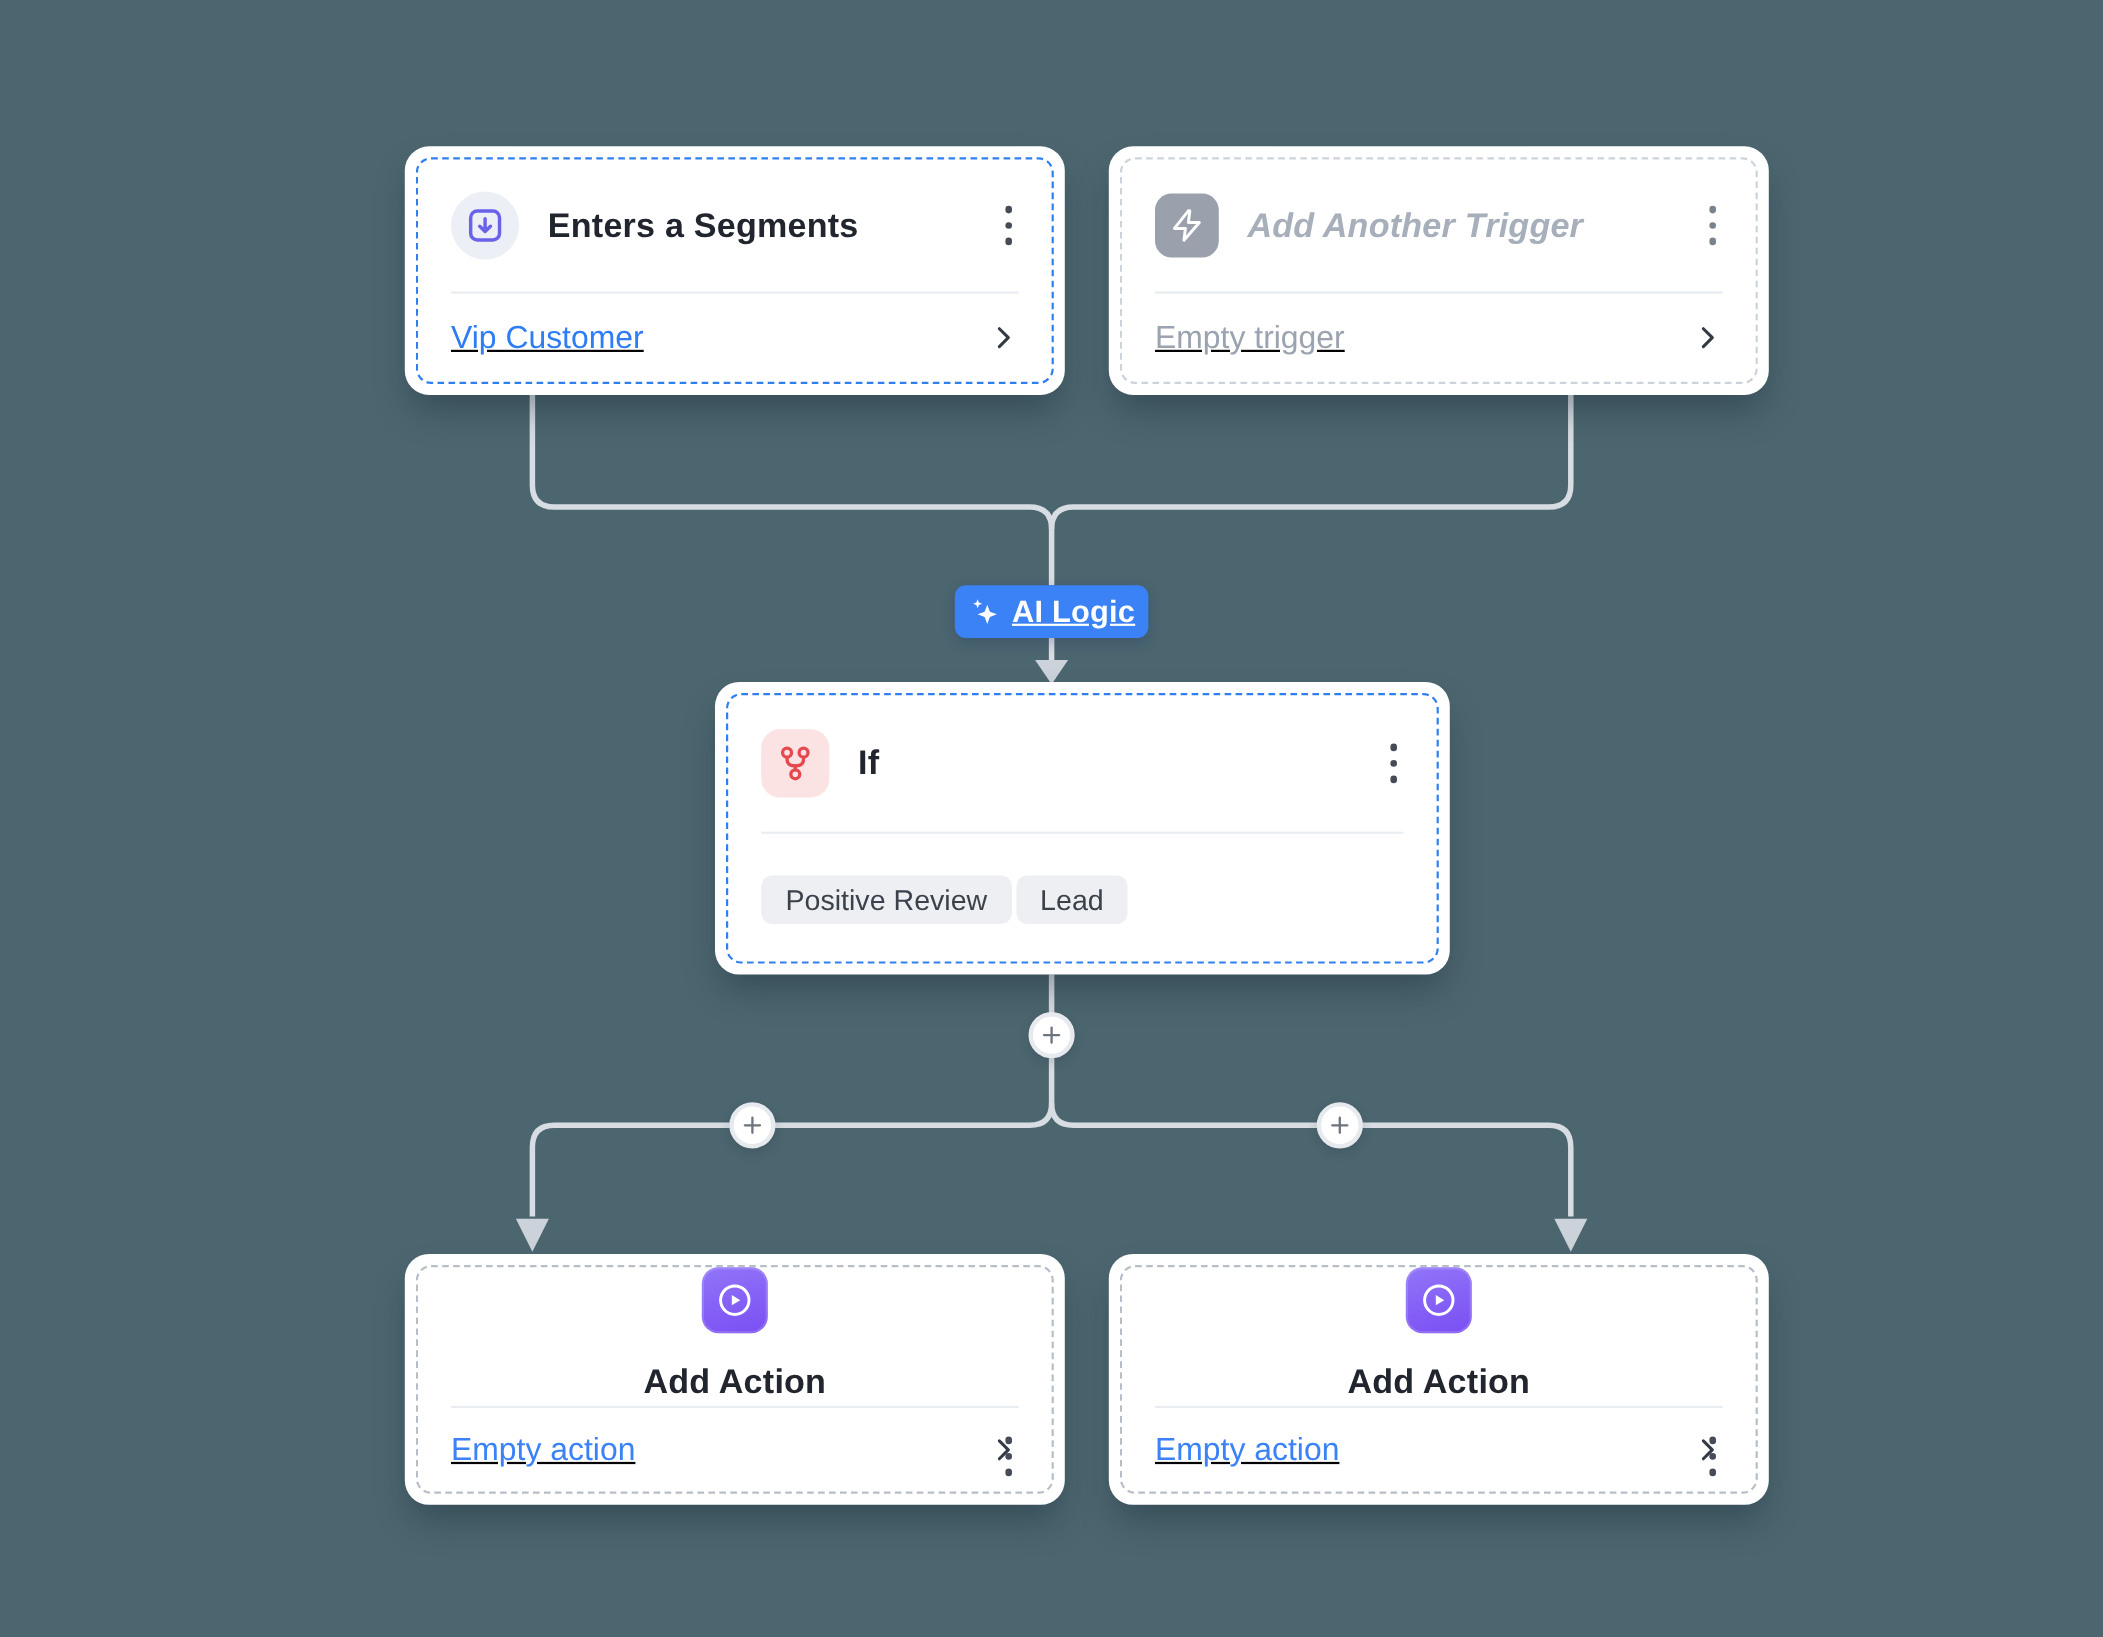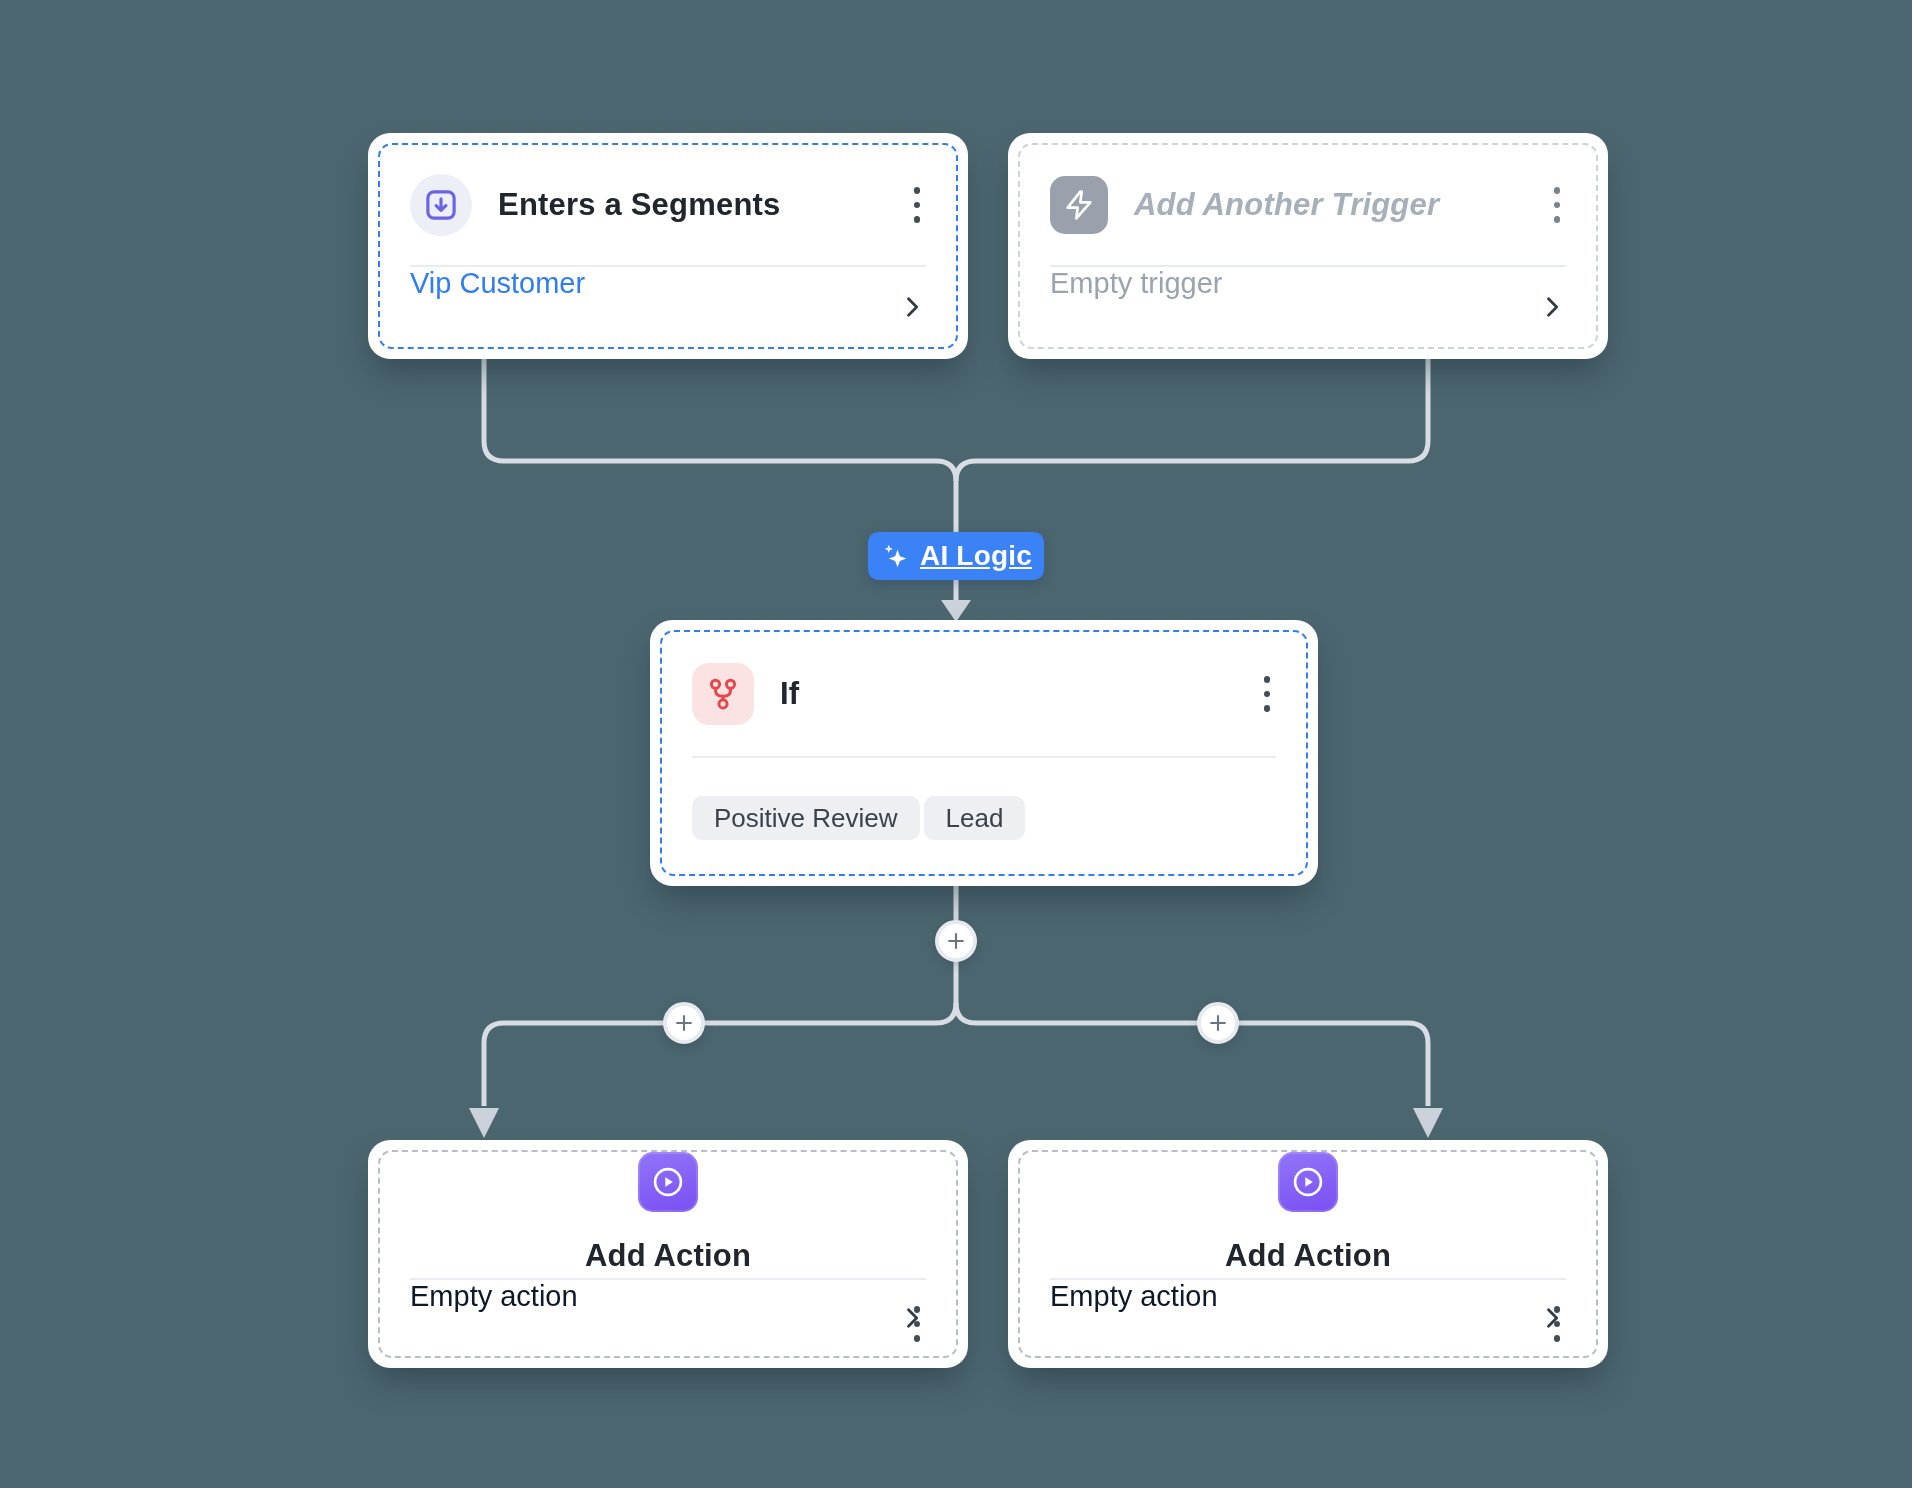--- a/index.html
+++ b/index.html
@@ -13,25 +13,25 @@
         display:flex;flex-direction:column;padding:0 30px;box-sizing:border-box;}
   .dash-blue{border-color:#2f7ff0;}
   .dash-gray{border-color:#ccd3db;}
   .dash-gray2{border-color:#b7bec7;}
 
   .head{height:120px;display:flex;align-items:center;gap:26px;flex:none;}
   .head-tall{height:124px;}
   .head-action{height:126px;flex-direction:column;}
   .divider{height:2px;background:#e9edf2;flex:none;}
   .divider-lt{background:#e6ebf0;}
-  .foot{flex:1;display:flex;justify-content:space-between;}
+  .foot{flex:1;display:flex;align-items:center;justify-content:space-between;text-decoration:underline;}
 
   .title{font-size:31px;font-weight:700;color:#20252e;letter-spacing:.2px;white-space:nowrap;}
   .title-gray{color:#a7afbb;font-style:italic;}
-  .foot-text{font-size:29px;color:#0f172a;}
+  .foot-text{font-size:29px;color:#3b82f6;}
   .link-blue{color:#2e7df5;font-weight:500;}
   .text-gray{color:#9aa3af;}
 
   .kebab{margin-left:auto;display:flex;flex-direction:column;gap:8px;align-items:center;
          padding:6px;background:none;border:0;cursor:pointer;}
   .kebab i{width:6.5px;height:6.5px;border-radius:50%;background:#454c57;display:block;}
   .kebab.kebab-gray i{background:#79828d;}
 
   .icon-circle{width:62px;height:62px;border-radius:50%;background:#edeff6;
          display:flex;align-items:center;justify-content:center;flex:none;}

